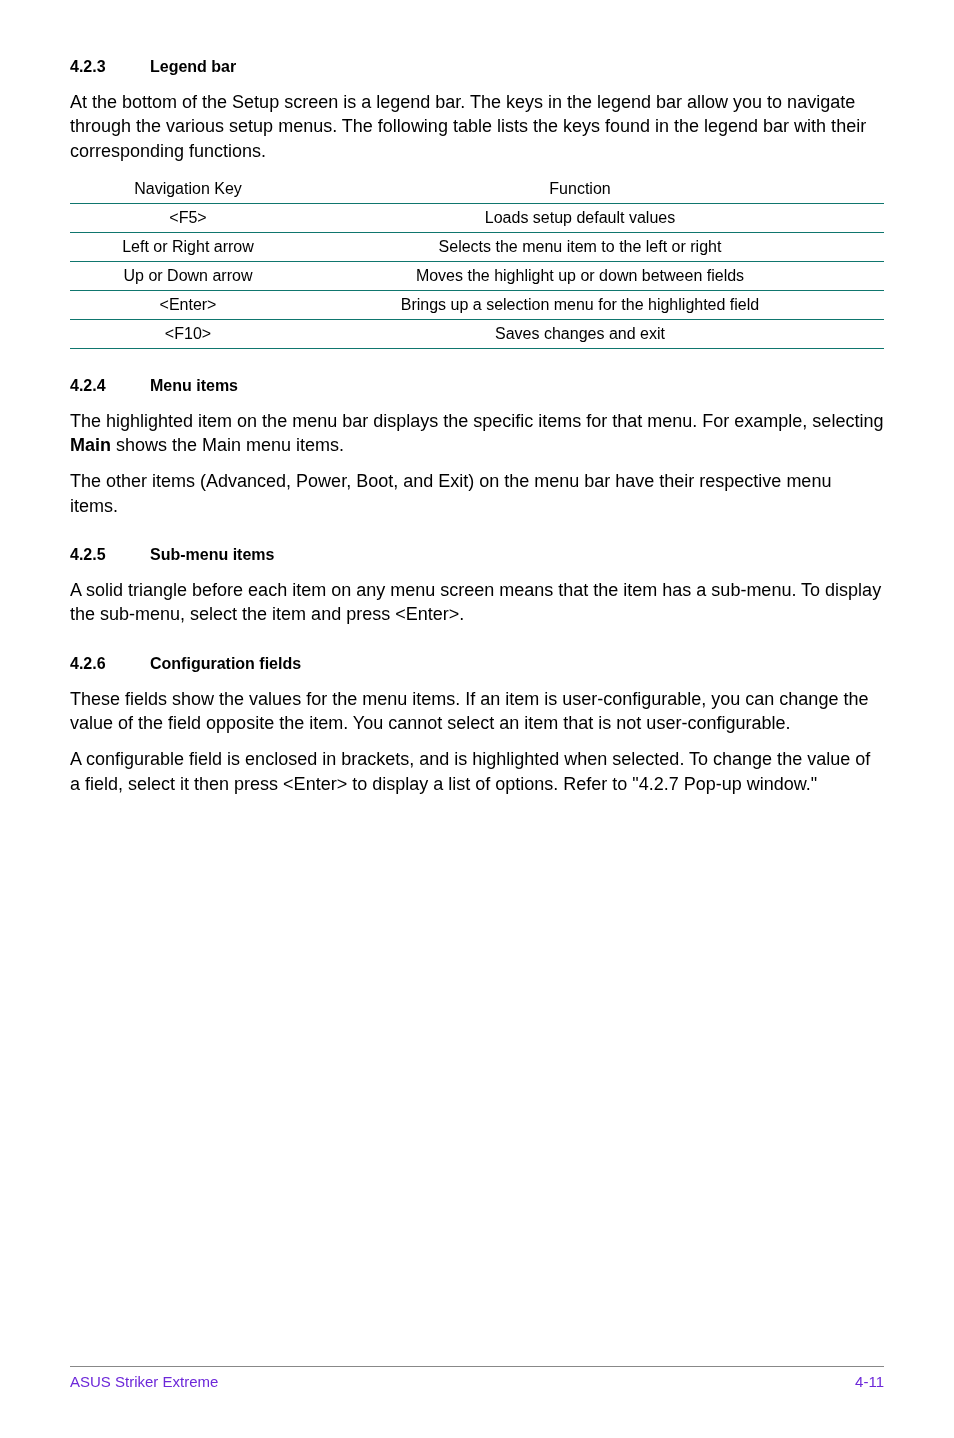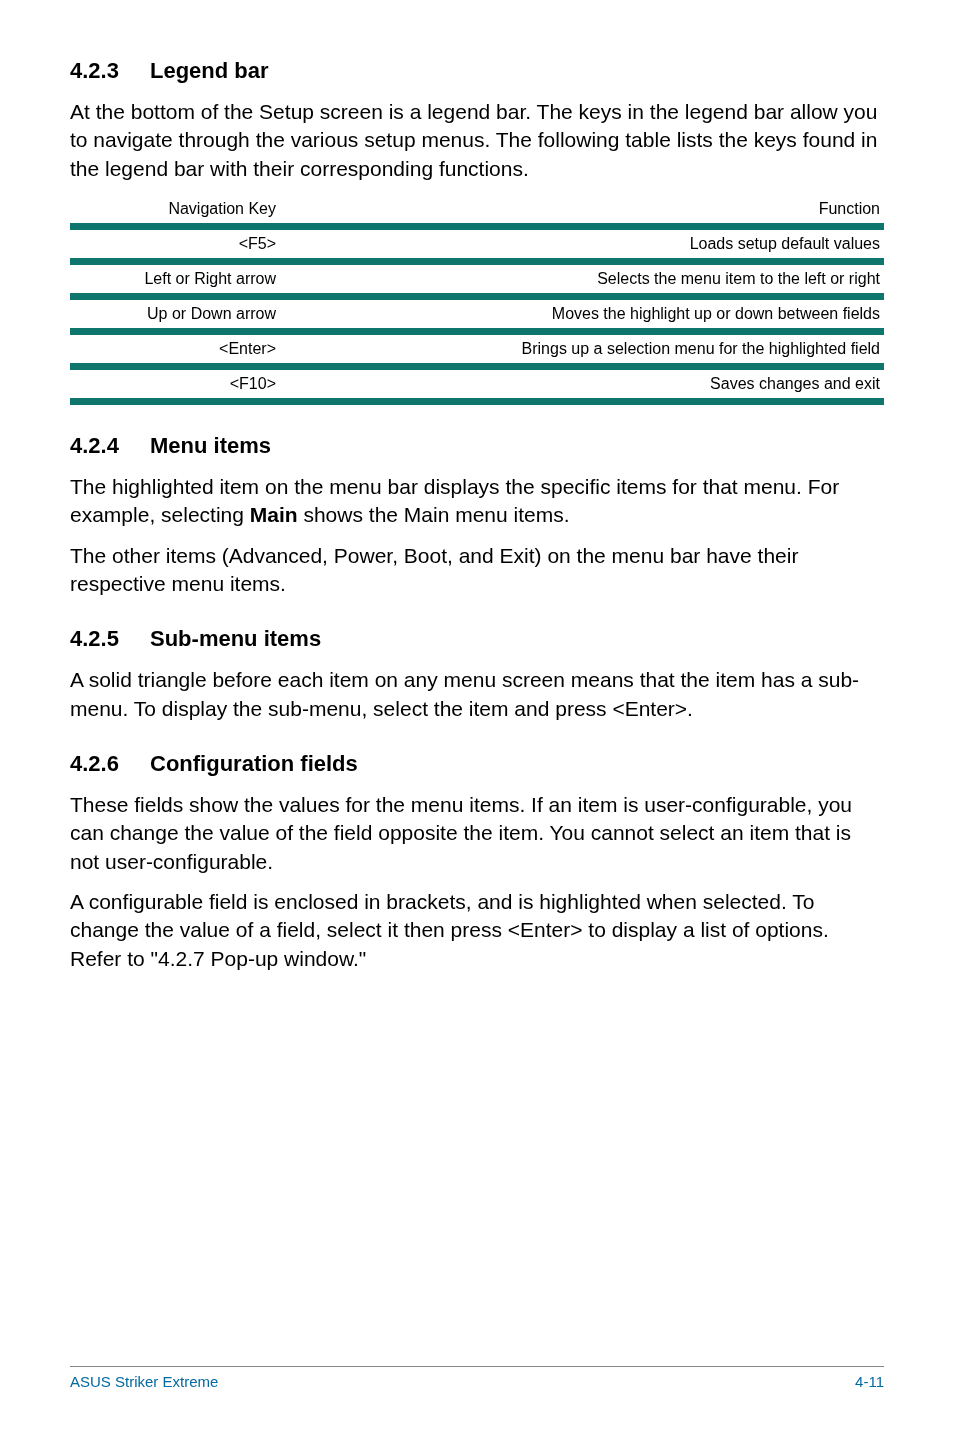--- a/index.html
+++ b/index.html
@@ -6,65 +6,65 @@
   body {
     font-family: Arial, Helvetica, sans-serif;
     width: 954px;
     height: 1438px;
     background: #fff;
     color: #000;
     padding: 58px 70px 0 70px;
     position: relative;
   }
   .section-heading {
-    font-size: 22px;
+    font-size: 16px;
     font-weight: bold;
     margin-top: 28px;
     margin-bottom: 14px;
   }
   .section-heading .num {
     display: inline-block;
     width: 80px;
   }
   .first-heading { margin-top: 0; }
   .para {
-    font-size: 21px;
+    font-size: 18px;
     line-height: 1.35;
     margin-bottom: 12px;
   }
   table {
     border-collapse: collapse;
     width: 100%;
     font-size: 16px;
     margin-top: 8px;
     margin-bottom: 20px;
   }
   th, td {
-    text-align: right;
+    text-align: center;
     padding: 5px 4px 5px 0;
     vertical-align: top;
-    border-bottom: 7px solid #0f766e;
+    border-bottom: 1px solid #0f766e;
     font-weight: normal;
   }
   th { font-weight: normal; }
   .col-key {
     width: 210px;
     padding-left: 30px;
   }
   .footer {
     position: absolute;
     bottom: 48px;
     left: 70px;
     right: 70px;
     border-top: 1px solid #888;
     padding-top: 6px;
     font-size: 15px;
     display: flex;
     justify-content: space-between;
-    color: #0369a1;
+    color: #6d28d9;
   }
   b { font-weight: bold; }
 </style>
 </head>
 <body>
 
 <h2 class="section-heading first-heading">
   <span class="num">4.2.3</span><span>Legend bar</span>
 </h2>
 

